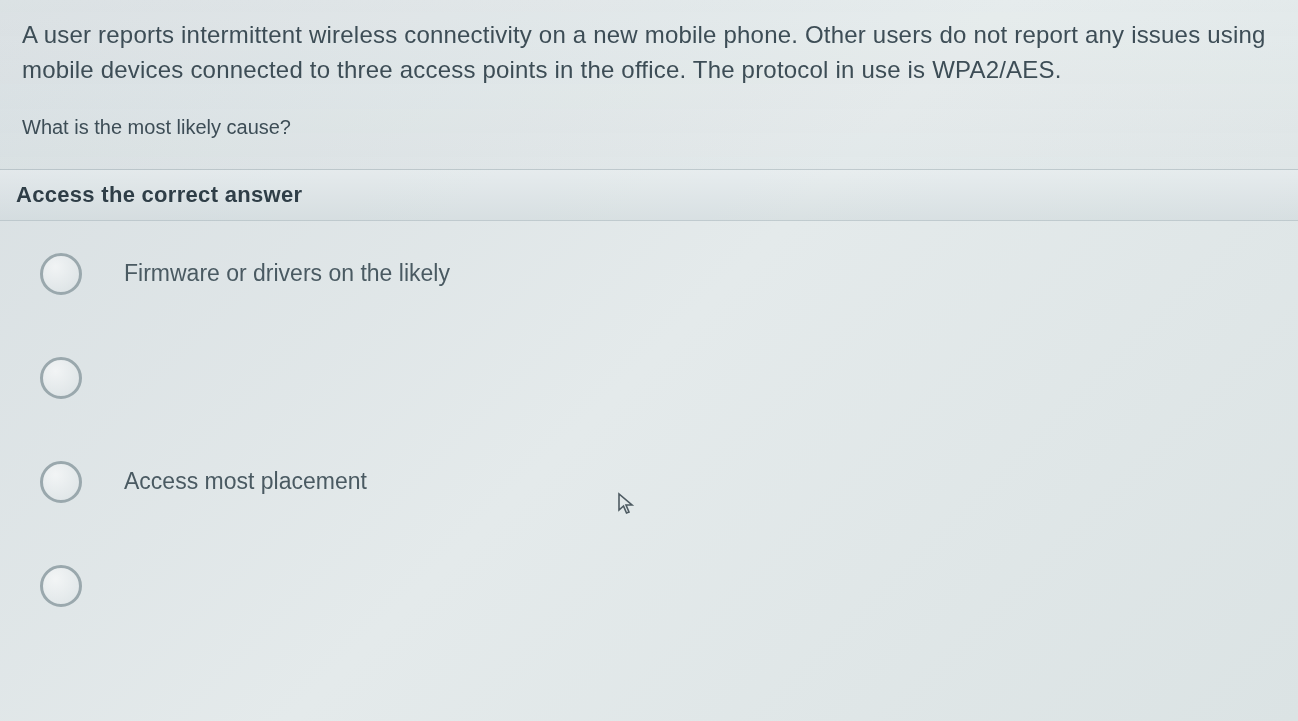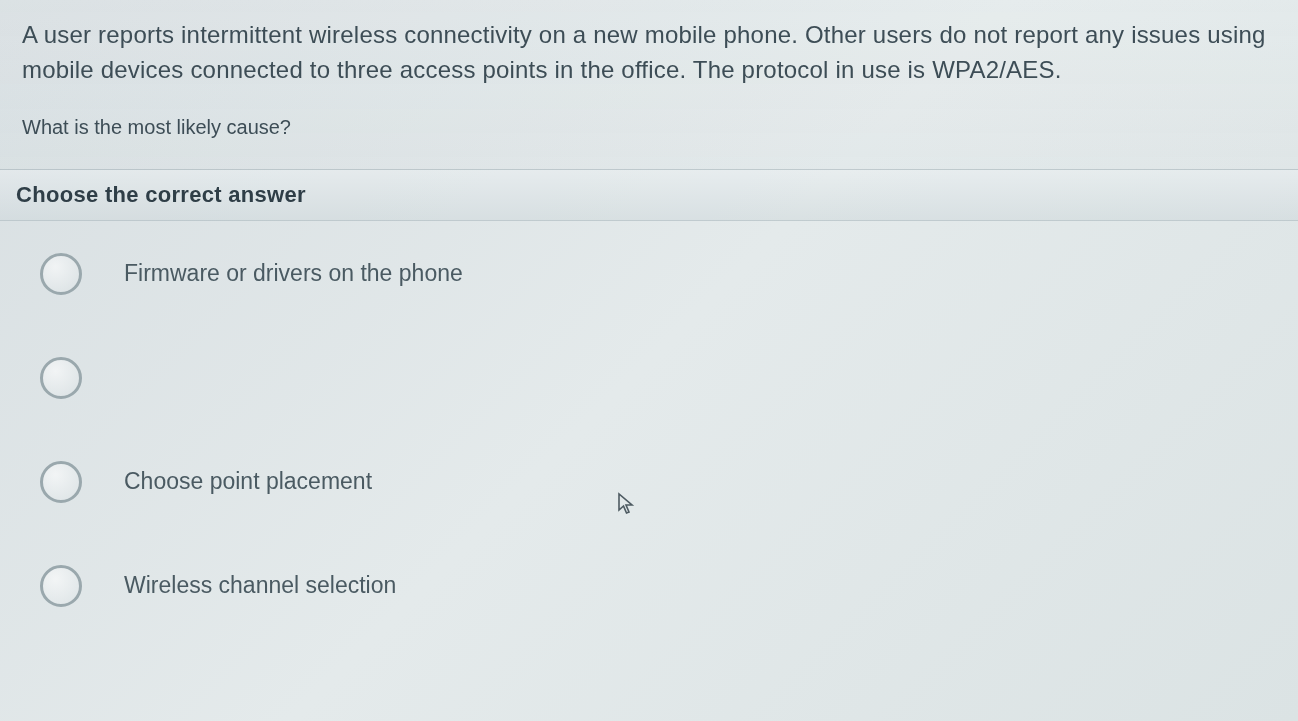--- a/index.html
+++ b/index.html
@@ -95,41 +95,40 @@
 </head>
 <body>
 
 <div class="wrap">
 
   <div class="question-block">
     <div class="question-text">A user reports intermittent wireless connectivity on a new mobile phone. Other users do not report any issues using mobile devices connected to three access points in the office. The protocol in use is WPA2/AES.</div>
     <div class="prompt-text">What is the most likely cause?</div>
   </div>
 
-  <div class="instruction-bar">Choose the correct answer</div>
+  <div class="instruction-bar">Access the correct answer</div>
 
   <div class="options">
 
     <div class="option-row">
       <div class="radio"></div>
-      <div class="option-label">Firmware or drivers on the phone</div>
+      <div class="option-label">Firmware or drivers on the likely</div>
     </div>
 
     <div class="option-row">
       <div class="radio"></div>
     </div>
 
     <div class="option-row">
       <div class="radio"></div>
-      <div class="option-label">Choose point placement</div>
+      <div class="option-label">Access most placement</div>
     </div>
 
     <div class="option-row">
       <div class="radio"></div>
-      <div class="option-label">Wireless channel selection</div>
     </div>
 
   </div>
 
 </div>
 
 <div class="cursor">
   <svg viewBox="0 0 20 24">
     <path d="M3 2 L3 18 L7.5 14 L10.5 21 L13 20 L10 13 L16 13 Z"></path>
   </svg>

